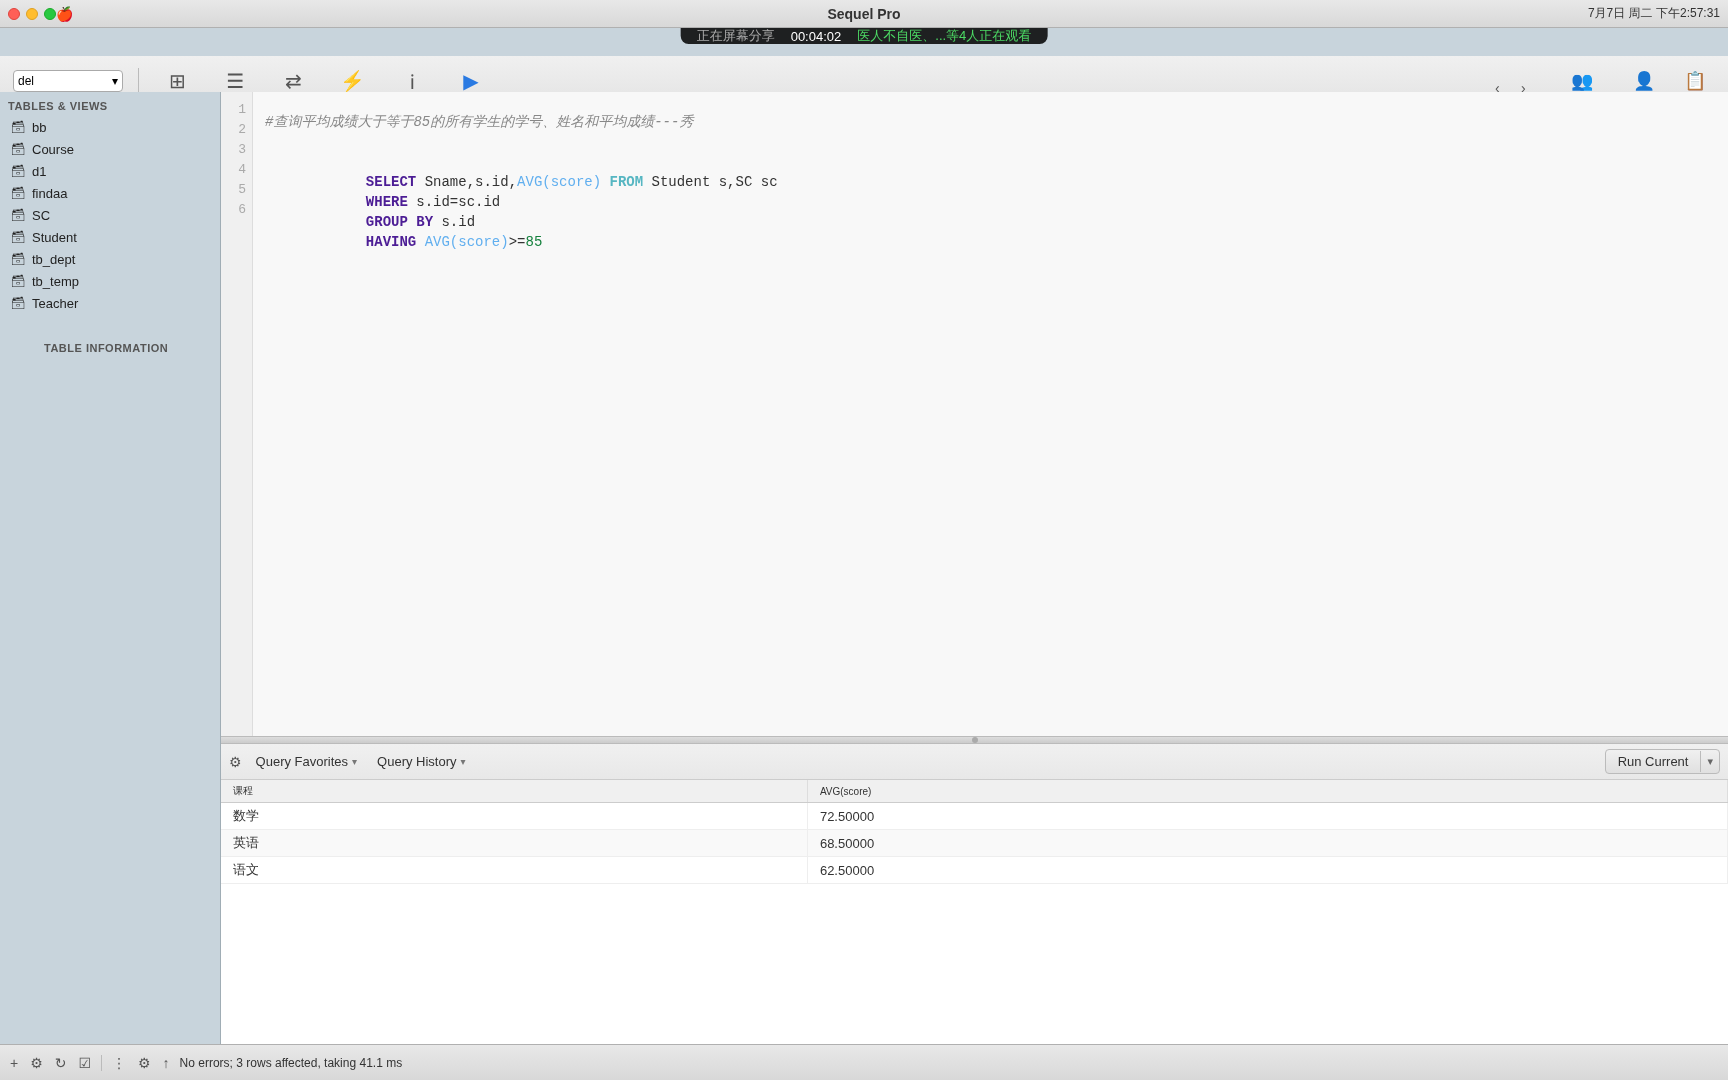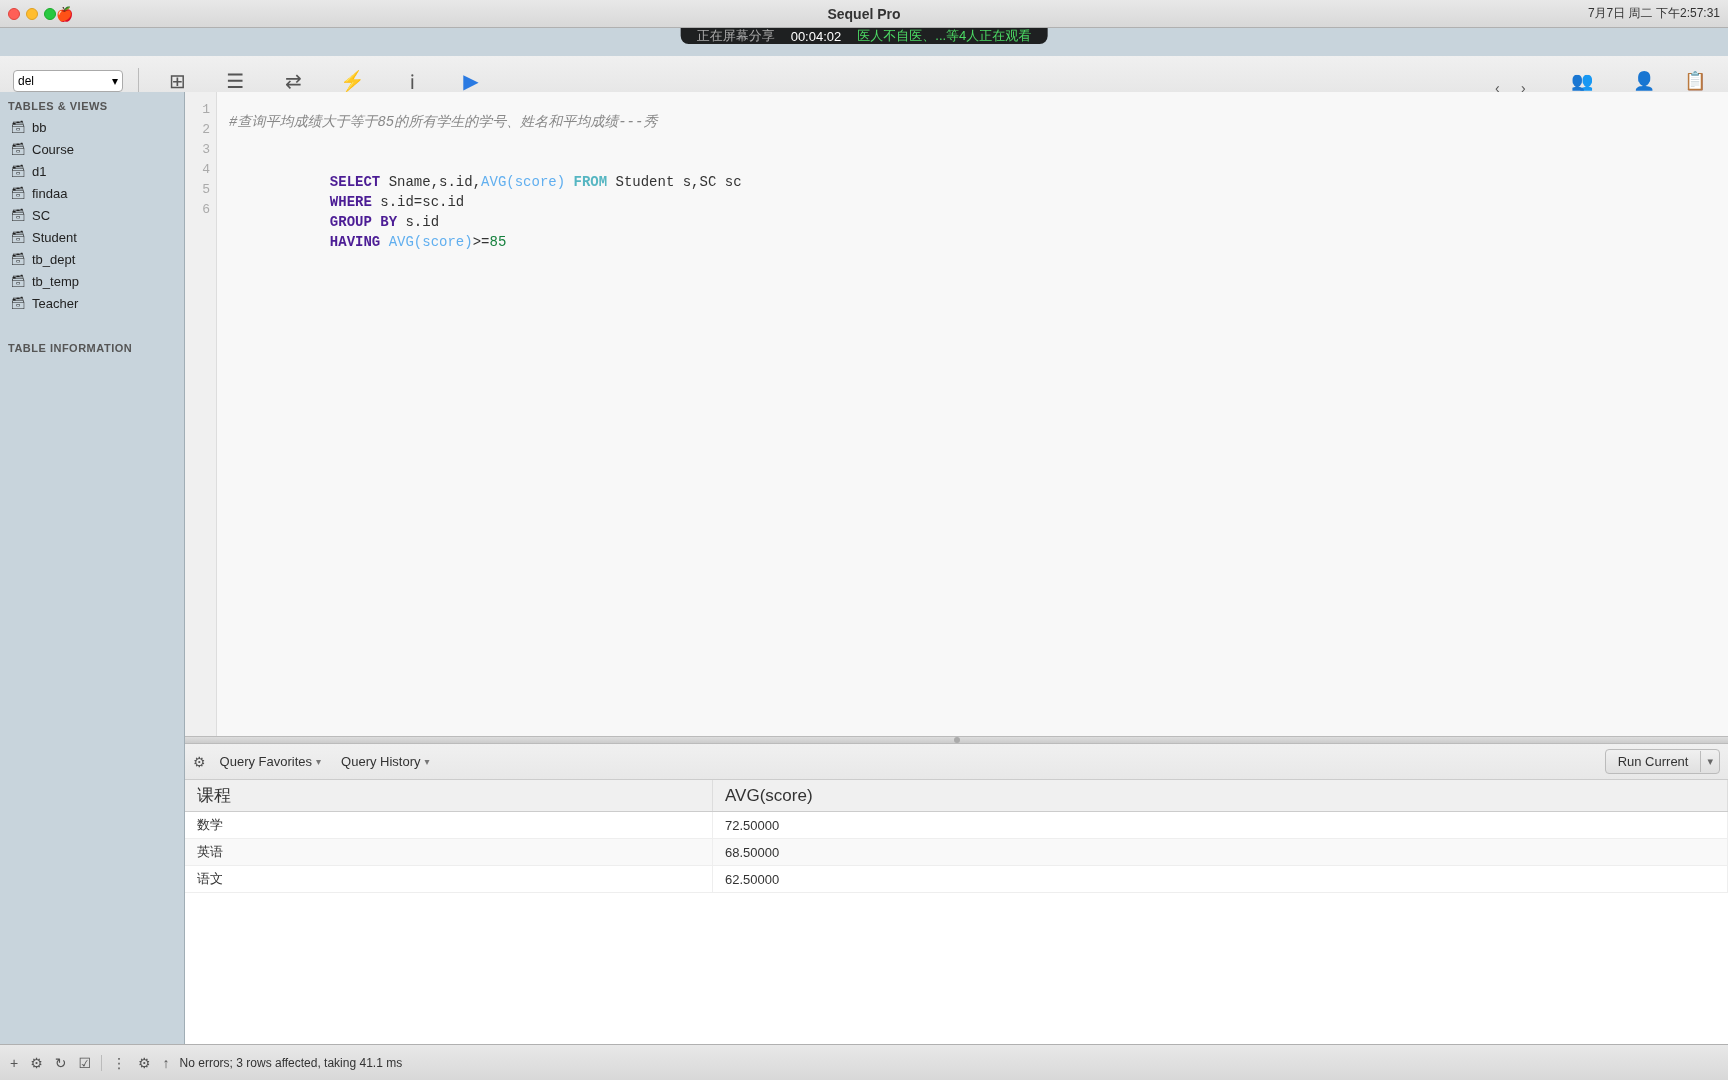--- a/index.html
+++ b/index.html
@@ -180,21 +180,21 @@
       display: flex;
       position: absolute;
       top: 92px;
       left: 0;
       right: 0;
       bottom: 36px;
     }
 
     
     .sidebar {
-      width: 185px;
+      width: 221px;
       background: #c8d4dc;
       border-right: 1px solid #a0adb5;
       display: flex;
       flex-direction: column;
       overflow: hidden;
     }
     .sidebar-section-label {
       font-size: 11px;
       font-weight: 700;
       color: #555;
@@ -215,20 +215,21 @@
     .sidebar-item .db-icon {
       width: 16px;
       height: 16px;
       display: inline-flex;
       align-items: center;
       justify-content: center;
       font-size: 12px;
     }
     .sidebar-section-lower {
       margin-top: 20px;
+      padding-left: 36px;
     }
     .table-info-label {
       font-size: 11px;
       font-weight: 700;
       color: #555;
       padding: 8px 8px 4px 8px;
       letter-spacing: 0.5px;
     }
 
     
@@ -370,21 +371,21 @@
       font-size: 13px;
     }
     th {
       background: #f0f0f0;
       border-bottom: 1px solid #ccc;
       border-right: 1px solid #ddd;
       padding: 4px 12px;
       text-align: left;
       font-weight: 500;
       color: #333;
-      font-size: 17px;
+      font-size: 10px;
     }
     td {
       padding: 4px 12px;
       border-bottom: 1px solid #eee;
       border-right: 1px solid #eee;
       color: #333;
     }
     tr:nth-child(even) td { background: #f9f9f9; }
 
     

